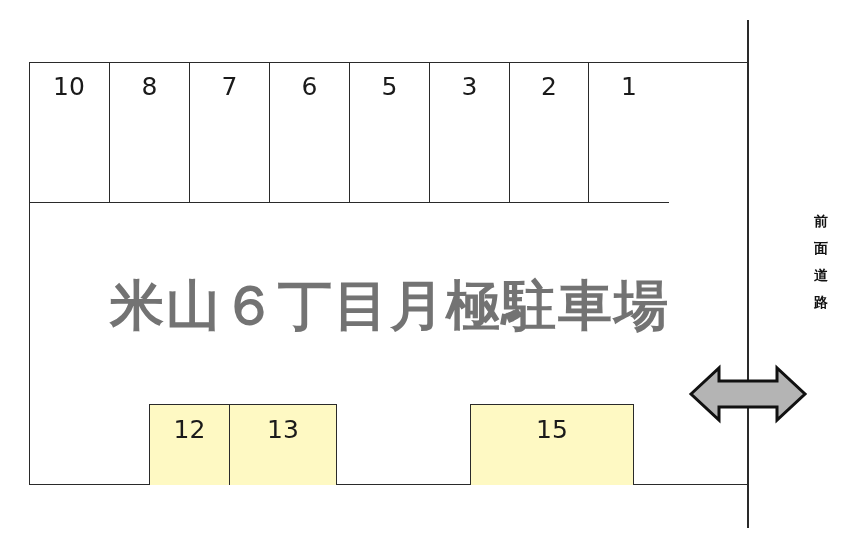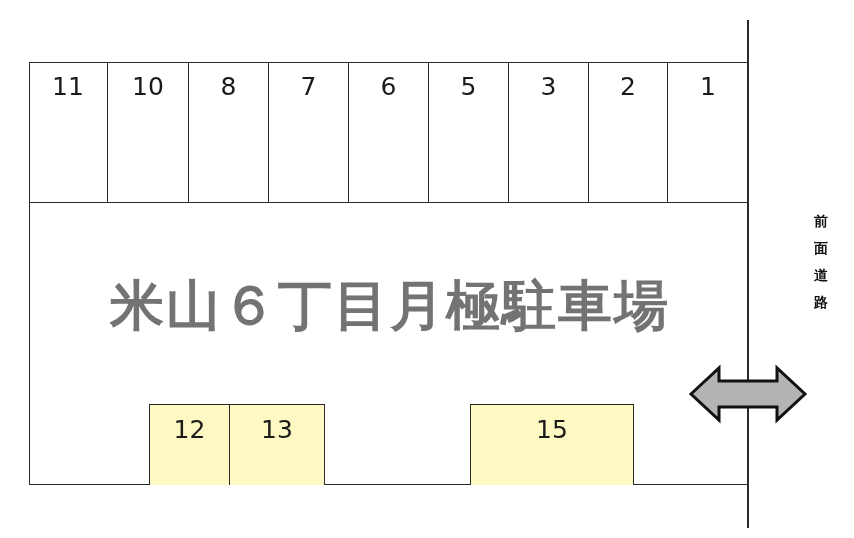--- a/index.html
+++ b/index.html
@@ -106,23 +106,20 @@
       width: 120px;
       height: 62px;
     }
   </style>
 </head>
 <body>
 
 <div class="lot"></div>
 
 <div class="top-row">
-  <div class="stall-top" style="width:79px">
-    <span class="stall-num">11</span>
-  </div>
   <div class="stall-top" style="width:81px">
     <span class="stall-num">10</span>
   </div>
   <div class="stall-top" style="width:80px">
     <span class="stall-num">8</span>
   </div>
   <div class="stall-top" style="width:80px">
     <span class="stall-num">7</span>
   </div>
   <div class="stall-top" style="width:80px">
@@ -140,21 +137,21 @@
   <div class="stall-top" style="width:80px">
     <span class="stall-num">1</span>
   </div>
 </div>
 
 <div class="title">米山６丁目月極駐車場</div>
 
 <div class="stall-bottom" style="left:149px; width:81px;">
   <span class="stall-num">12</span>
 </div>
-<div class="stall-bottom" style="left:229px; width:96px;padding-left:40px;">
+<div class="stall-bottom" style="left:229px; width:108px;padding-left:40px;">
   <span class="stall-num">13</span>
 </div>
 <div class="stall-bottom" style="left:470px; width:164px;">
   <span class="stall-num">15</span>
 </div>
 
 <div class="road-line"></div>
 
 <svg class="arrow" viewBox="0 0 120 62" xmlns="http://www.w3.org/2000/svg">
   <polygon points="3,31 31,5 31,18 89,18 89,5 117,31 89,57 89,44 31,44 31,57" fill="#b4b4b4" stroke="#111111" stroke-width="3" stroke-linejoin="miter"></polygon>

